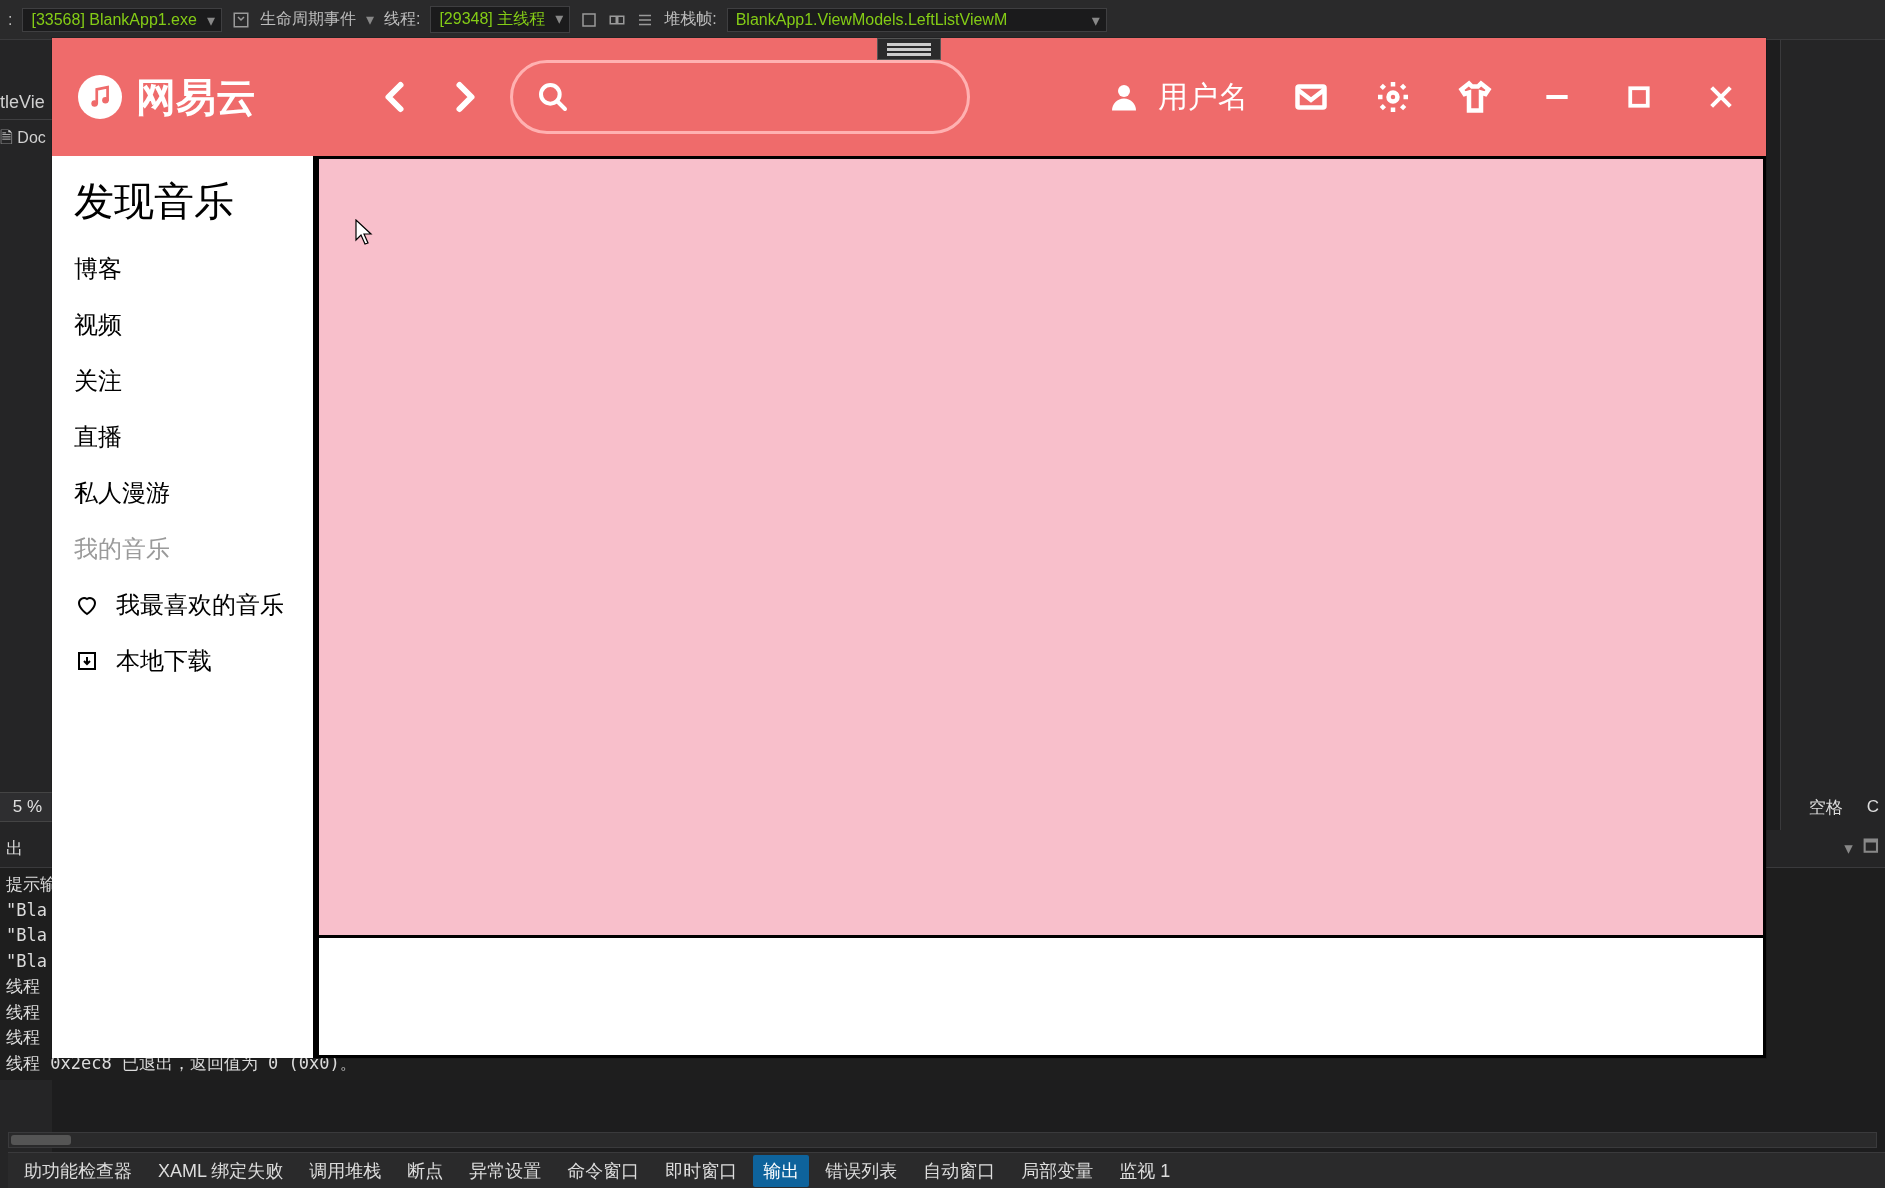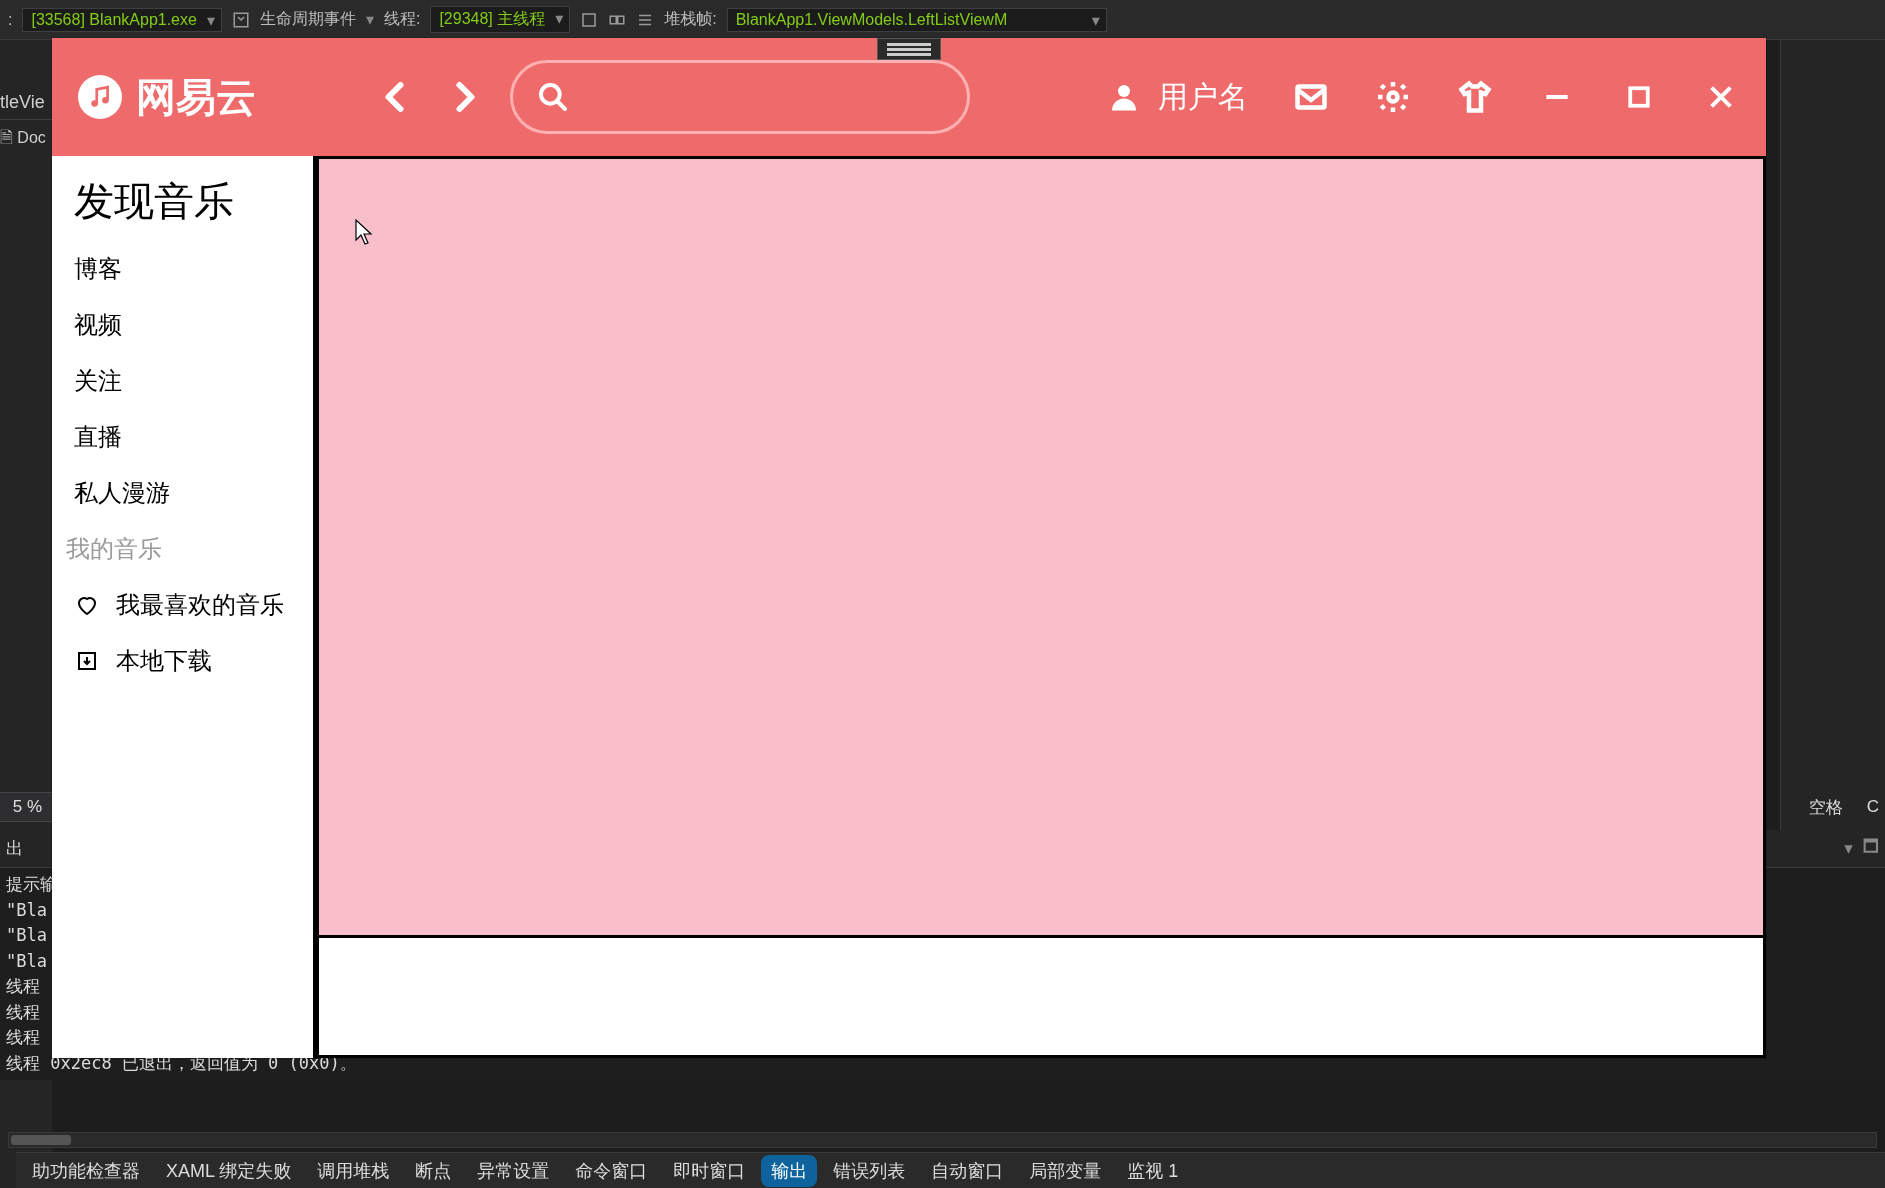--- a/index.html
+++ b/index.html
@@ -126,40 +126,40 @@
       height: 30px;
       display: flex;
       align-items: center;
       gap: 24px;
       font-size: 17px;
       color: #dcdcdc;
     }
 
     .vs-bottom-tabs {
       position: absolute;
-      left: 16px; right: 0;
+      left: 8px; right: 0;
       bottom: 0;
       height: 36px;
       background: #2a2a2b;
       display: flex;
       align-items: center;
       gap: 6px;
       padding: 12px 6px;
       font-size: 18px;
       color: #dcdcdc;
       border-top: 1px solid #3a3a3c;
     }
     .vs-bottom-tabs .btab {
       padding: 4px 10px;
       white-space: nowrap;
     }
     .vs-bottom-tabs .btab.active {
       background: #0e639c;
       color: #fff;
-      border-radius: 8px;
+      border-radius: 2px;
     }
 
     .vs-scroll-h {
       position: absolute;
       left: 8px; right: 8px;
       bottom: 40px;
       height: 16px;
       background: #2a2a2b;
       border: 1px solid #3a3a3c;
     }
@@ -302,21 +302,21 @@
       font-weight: 400;
       padding: 4px 22px 12px;
     }
     .side-item {
       font-size: 24px;
       padding: 12px 22px;
       cursor: pointer;
     }
     .side-section {
       font-size: 24px;
-      padding: 12px 14px;
+      padding: 12px 22px;
       color: #9a9a9a;
     }
     .side-item.with-icon {
       display: flex;
       align-items: center;
       gap: 16px;
       padding-left: 22px;
     }
     .side-item.with-icon .sicon {
       width: 26px; height: 26px;

